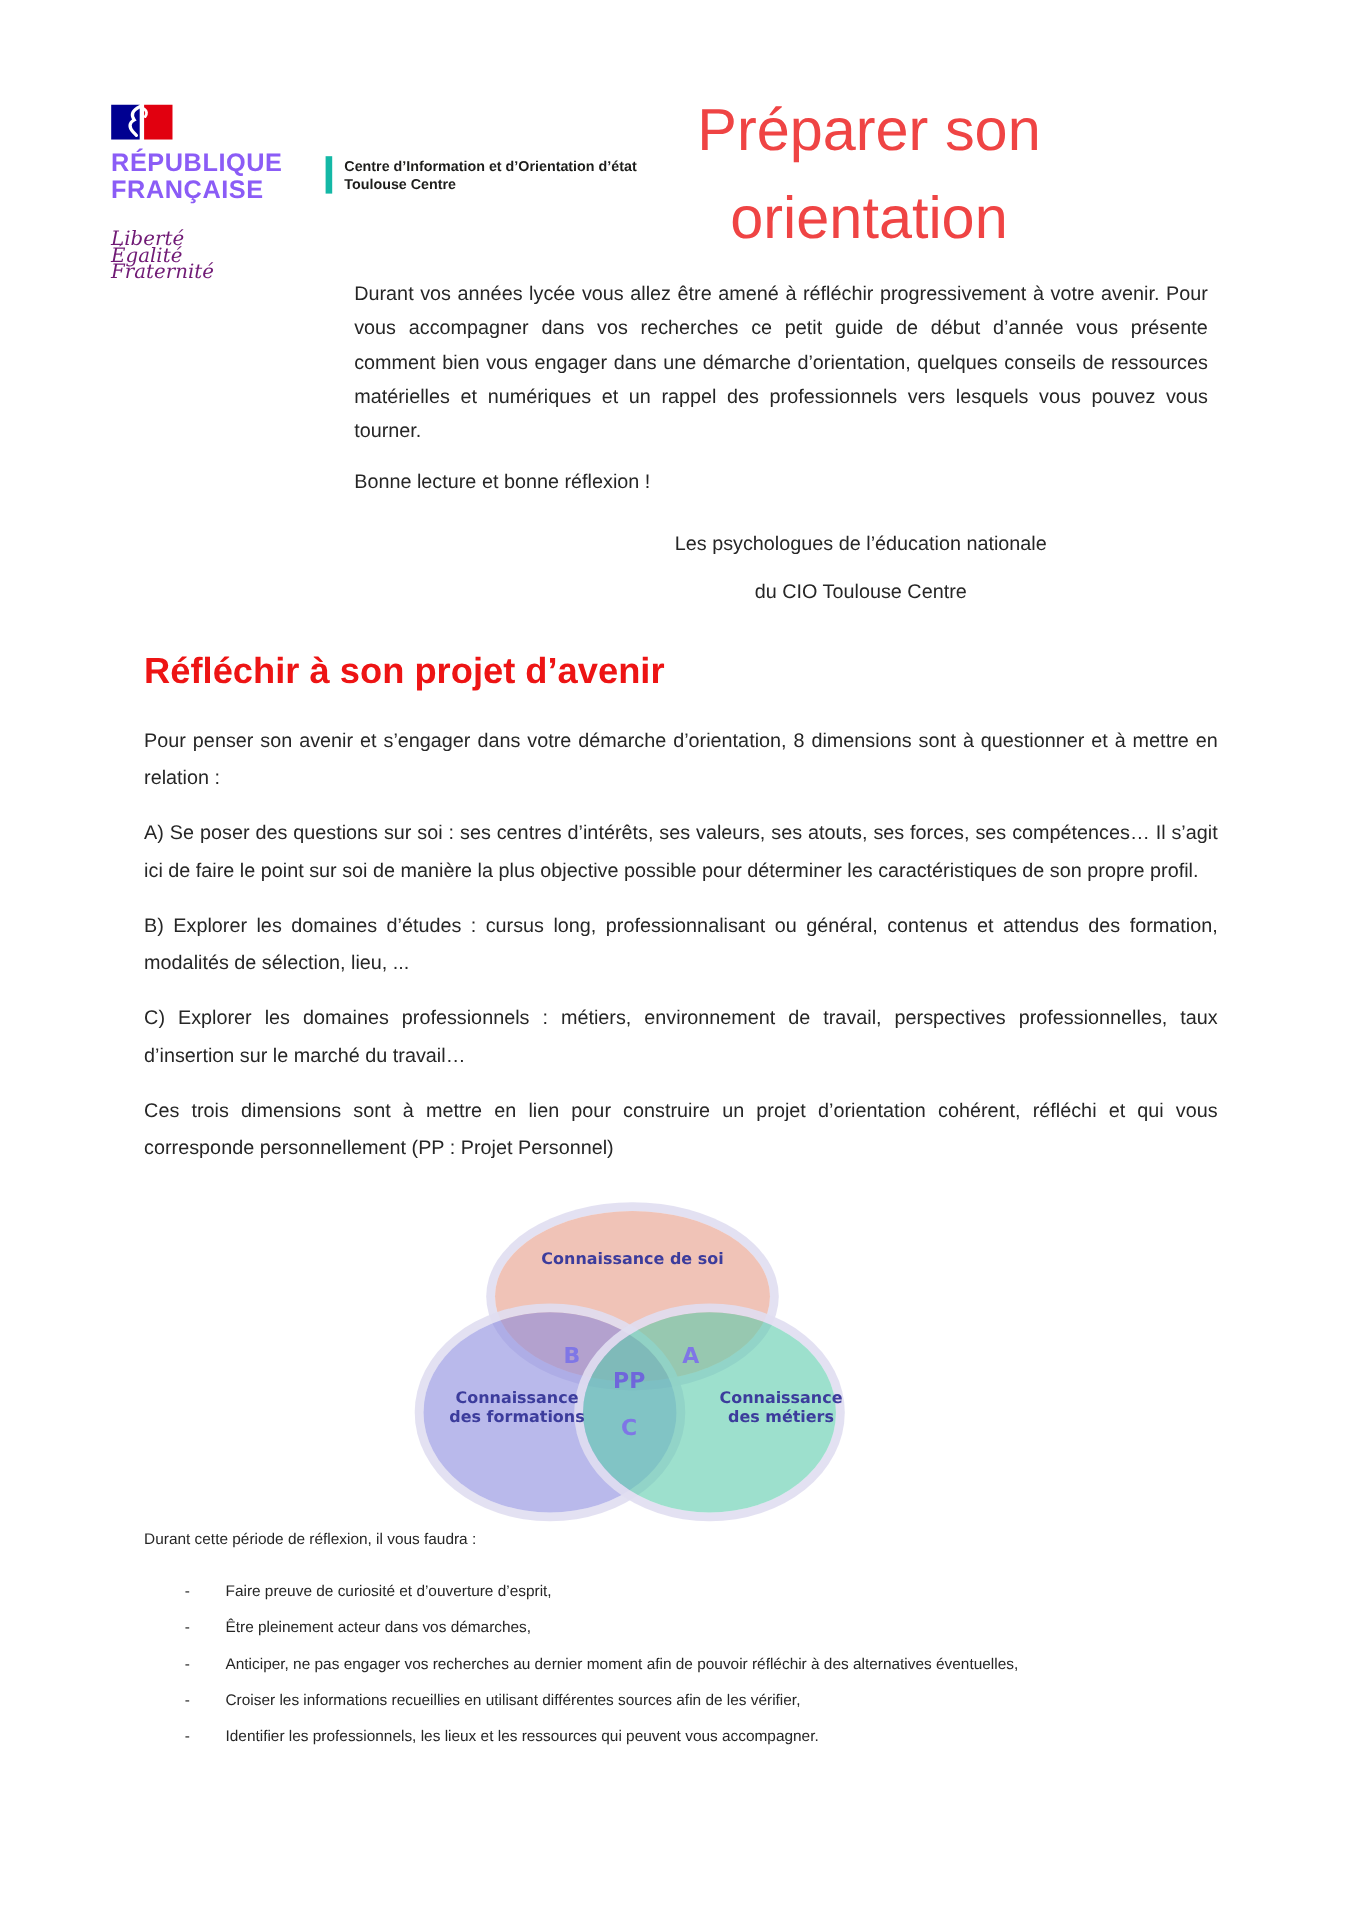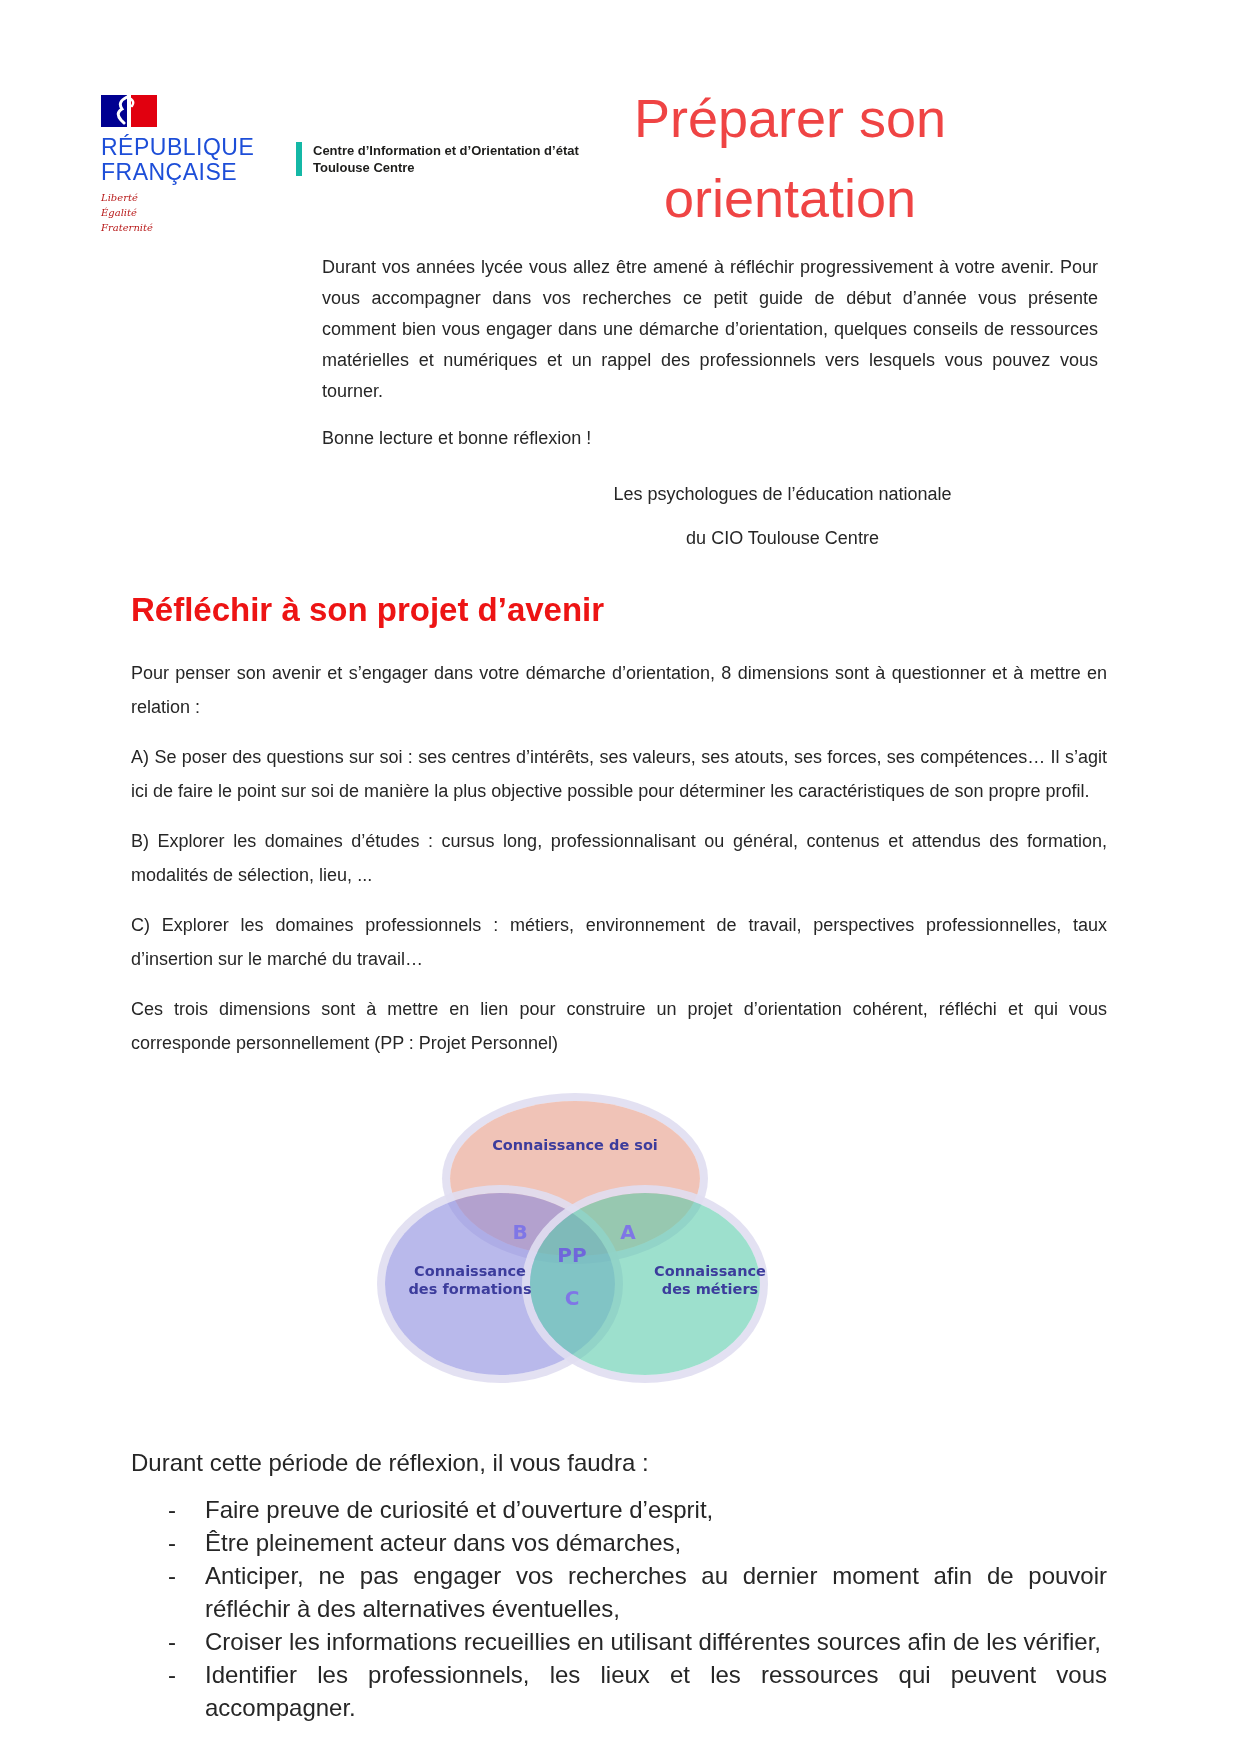--- a/index.html
+++ b/index.html
@@ -3,22 +3,22 @@
 <meta charset="utf-8">
 <style>
   html,body{margin:0;padding:0;background:#ffffff;}
   .page{
     position:relative;width:1241px;height:1755px;margin:0 auto;background:#ffffff;
     font-family:"Liberation Sans",sans-serif;color:#262626;overflow:hidden;
   }
   
   .logo-block{position:absolute;left:101px;top:95px;width:190px;}
   .flag{display:block;}
-  .wordmark{margin-top:8px;font-weight:normal;font-size:23px;line-height:25px;color:#1d4ed8;letter-spacing:.5px;}
-  .motto{margin-top:5px;font-family:"DejaVu Serif",serif;font-style:italic;font-size:10px;line-height:15px;color:#b91c1c;}
+  .wordmark{margin-top:8px;font-weight:bold;font-size:23px;line-height:25px;color:#8b5cf6;letter-spacing:.5px;}
+  .motto{margin-top:25px;font-family:"DejaVu Serif",serif;font-style:italic;font-size:18px;line-height:15px;color:#701a75;}
   .org-block{
     position:absolute;left:296px;top:142px;border-left:6px solid #14b8a6;padding-left:11px;
     font-weight:bold;font-size:13px;line-height:17px;color:#1d1d1b;
   }
   
   .doc-title{
     position:absolute;left:470px;top:78px;width:640px;text-align:center;
     font-size:54px;line-height:80px;color:#ef4444;font-weight:400;
   }
   
@@ -52,21 +52,21 @@
   .v-label-right{left:255px;top:162px;width:140px;}
   .v-letter{
     position:absolute;transform:translate(-50%,-50%);
     font-family:"DejaVu Sans",sans-serif;font-weight:bold;font-size:20px;color:#7f76e6;
   }
   .v-b{left:135px;top:132px;}
   .v-a{left:243px;top:132px;}
   .v-pp{left:187px;top:155px;color:#6f66db;}
   .v-c{left:187px;top:198px;}
   
-  .conclusion{position:absolute;left:131px;top:1446px;width:976px;font-size:24px;line-height:33px;}
+  .conclusion{position:absolute;left:131px;top:1383px;width:976px;font-size:14px;line-height:33px;}
   .conclusion-intro{margin:0 0 14px 0;}
   .bullets{padding-left:37px;}
   .bullet{display:flex;}
   .bullet .dash{width:37px;flex:0 0 37px;}
   .bullet .b-text{flex:1;text-align:justify;}
 </style>
 </head>
 <body>
 
 <div class="page">

